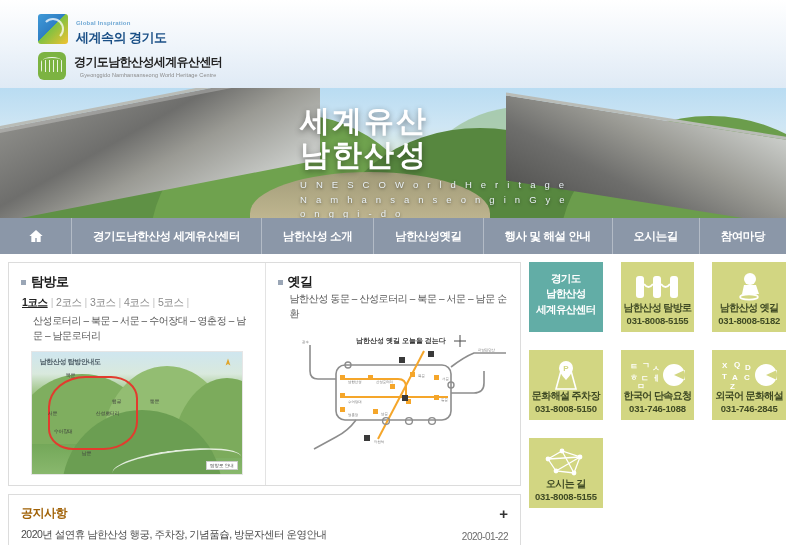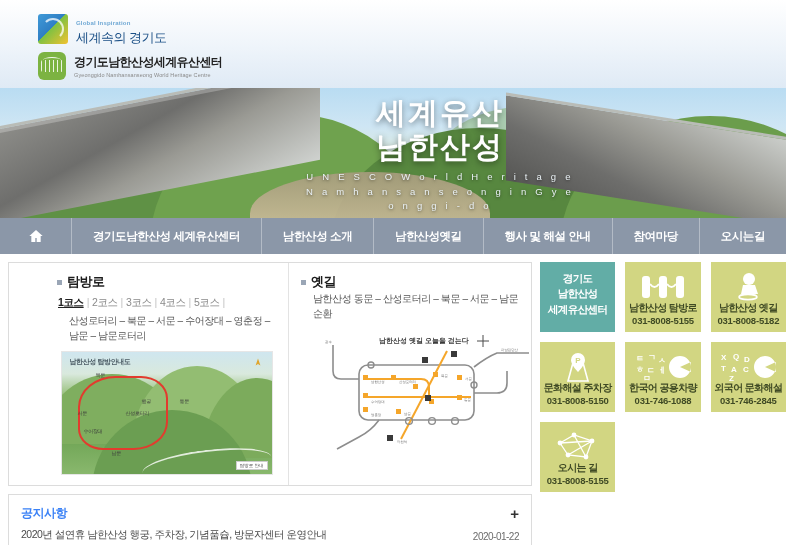--- a/index.html
+++ b/index.html
@@ -26,23 +26,23 @@
     background: linear-gradient(135deg,#3f9ad8 0%, #2f7fc4 45%, #7ec142 46%, #f2c230 100%);
     position: relative; overflow: hidden; flex: 0 0 auto;
   }
   .logo-mark-gg::after {
     content: ""; position: absolute; inset: 4px;
     border: 2px solid rgba(255,255,255,.75); border-radius: 50%;
     border-left-color: transparent; border-bottom-color: transparent;
   }
   .logo-text-gg { line-height: 1.05; }
   .logo-sup { font-size: 6px; color: #6fa8d4; letter-spacing: .2px; font-weight: 700; }
-  .logo-main { font-size: 13px; font-weight: 400; color: #1a4f86; letter-spacing: -.5px; }
-
-  .logo-row2 { display: flex; align-items: center; gap: 8px; }
+  .logo-main { font-size: 13px; font-weight: 700; color: #1a4f86; letter-spacing: -.5px; }
+
+  .logo-row2 { display: flex; align-items: center; gap: 8px; text-align: center; }
   .logo-mark-nh {
     width: 28px; height: 28px; border-radius: 6px;
     background: #7cb342; position: relative; flex: 0 0 auto; overflow: hidden;
   }
   .logo-mark-nh::before {
     content: ""; position: absolute; left: 3px; right: 3px; top: 8px; height: 12px;
     background:
       repeating-linear-gradient(90deg, rgba(255,255,255,.85) 0 1.5px, transparent 1.5px 4px);
     border-radius: 2px;
   }
@@ -79,21 +79,21 @@
     position:absolute; right:-20px; bottom:-10px; width:300px; height:88px;
     background: linear-gradient(200deg, #cfd2cf 0%, #9a9a94 40%, #6e6e6c 70%, #565654 100%);
     transform: skewY(9deg); transform-origin: right bottom;
     border-top: 3px solid #b9bcb7;
   }
   .hero-path {
     position:absolute; left:250px; bottom:0px; width:240px; height:46px;
     background: linear-gradient(to top, #c8b897, #a89c7e);
     border-radius: 50% 50% 0 0 / 90% 90% 0 0; opacity:.9;
   }
-  .hero-text { position: absolute; left: 300px; top: 8px; text-align: center; width: 280px; }
+  .hero-text { position: absolute; left: 300px; top: 16px; width: 280px; }
   .hero-title {
     font-size: 30px; font-weight: 700; color: #ffffff; letter-spacing: 2px; line-height: 1.14;
     text-shadow: 0 2px 6px rgba(0,0,0,.45);
     white-space: pre-line;
   }
   .hero-sub {
     margin-top: 6px; font-size: 9.5px; color: #e9f0f4; letter-spacing: 3.2px; line-height: 1.5;
     text-shadow: 0 1px 3px rgba(0,0,0,.5); white-space: pre-line;
   }
 
@@ -111,21 +111,21 @@
     color:#ffffff; font-size: 11.5px; font-weight: 700; letter-spacing:-.4px;
     border-right: 1px solid rgba(255,255,255,.35); cursor: pointer; white-space: nowrap;
   }
   .nav-item:last-child { border-right: none; }
 
   
   .content { display: flex; gap: 8px; padding: 8px 0 0 8px; height: 285px; }
   .left-col { width: 524px; display: flex; flex-direction: column; gap: 8px; }
 
   .panels {
-    display: flex; border: 1px solid #dcdcdc; background: #fff; height: 266px; padding-left: 36px;
+    display: flex; border: 1px solid #dcdcdc; background: #fff; height: 266px;
   }
   .panel { width: 50%; padding: 10px 12px; }
   .panel + .panel { border-left: 1px solid #e3e3e3; }
 
   .panel-head { display: flex; align-items: center; gap: 5px; }
   .sq { width: 5px; height: 5px; background: #9aa6b6; display:inline-block; }
   .panel-title { font-size: 13px; font-weight: 700; color: #1d1d1d; letter-spacing: -.5px; }
 
   .tabs { margin: 5px 0 3px 1px; font-size: 10.5px; color: #8a8a8a; letter-spacing: -.4px; }
   .tabs .tab { cursor: pointer; }
@@ -164,30 +164,30 @@
   .map-pic .compass { position:absolute; right:10px; top:6px; width:8px; height:12px; }
 
   
   .schematic { position: relative; margin-top: 6px; width: 100%; height: 140px; }
 
   
   .notice {
     border: 1px solid #dcdcdc; background:#fff; padding: 10px 12px 8px; height: 62px;
   }
   .notice-head { display:flex; align-items:center; justify-content:space-between; }
-  .notice-title { font-size: 12px; font-weight:700; color:#3b82f6; letter-spacing:-.5px; }
+  .notice-title { font-size: 12px; font-weight:700; color:#a16207; letter-spacing:-.5px; }
   .plus { font-size: 15px; color:#333; line-height:1; cursor:pointer; font-weight:700; }
   .notice-row {
     display:flex; justify-content:space-between; align-items:flex-end;
     font-size: 10.5px; color:#4a4a4a; letter-spacing:-.5px; margin-top: 6px; cursor:pointer;
   }
   .notice-date { color:#6c6c6c; font-size:10px; flex:0 0 auto; margin-left:10px; }
 
   
-  .side { width: 276px; display: grid; grid-template-columns: repeat(3, 1fr); grid-auto-rows: 70px; gap: 10px; }
+  .side { width: 276px; display: grid; grid-template-columns: repeat(3, 1fr); grid-auto-rows: 70px; gap: 18px; }
   .cell {
     position: relative; display:flex; flex-direction:column; align-items:center; justify-content:flex-end;
     background: #d2d682; padding-bottom: 6px; cursor: pointer; overflow:hidden;
   }
   .cell.teal {
     background: #62ada6; justify-content:center; cursor: default;
   }
   .cell-label { font-size: 10px; font-weight:700; color:#3f4a24; letter-spacing:-.6px; line-height:1.25; text-align:center; }
   .cell-phone { font-size: 9.5px; font-weight:700; color:#3f4a24; letter-spacing:-.2px; margin-top:1px; }
   .cell.teal .cell-label { color:#ffffff; font-size: 10.5px; line-height:1.45; white-space: pre-line; }
@@ -238,22 +238,22 @@
   <div class="nav">
     <div class="nav-home">
       <svg viewBox="0 0 24 24">
           <path d="M12 3 2 12h3v9h6v-6h2v6h6v-9h3z"></path>
         </svg>
     </div>
     <div class="nav-item">경기도남한산성 세계유산센터</div>
     <div class="nav-item">남한산성 소개</div>
     <div class="nav-item">남한산성옛길</div>
     <div class="nav-item">행사 및 해설 안내</div>
+    <div class="nav-item">오시는길</div>
     <div class="nav-item">참여마당</div>
-    <div class="nav-item">오시는길</div>
   </div>
 
   <div class="content">
 
     <div class="left-col">
 
       <div class="panels">
 
         <div class="panel">
           <div class="panel-head">
@@ -427,21 +427,21 @@
                 <text x="14" y="8">ㄱ</text>
                 <text x="24" y="11">ㅅ</text>
               <text x="2" y="20">ㅎ</text>
                 <text x="13" y="21">ㄷ</text>
                 <text x="24" y="21">ㅔ</text>
               <text x="9" y="29">ㅁ</text>
             </g>
             <path d="M46 15 m0 -11 a11 11 0 1 0 0 22 a11 11 0 1 0 0 -22 z M46 15 l11 -5 v10 z" fill-rule="evenodd"></path>
           </svg>
         </span>
-        <span class="cell-label">한국어 공용차량</span>
+        <span class="cell-label">한국어 단속요청</span>
         <span class="cell-phone">031-746-1088</span>
       </div>
 
       <div class="cell">
         <span class="cell-icon">
           <svg width="58" height="30" viewBox="0 0 58 30">
             <g font-family="Liberation Sans, sans-serif" font-size="8" font-weight="bold">
               <text x="2" y="8">X</text>
                 <text x="14" y="7">Q</text>
                 <text x="25" y="10">D</text>

